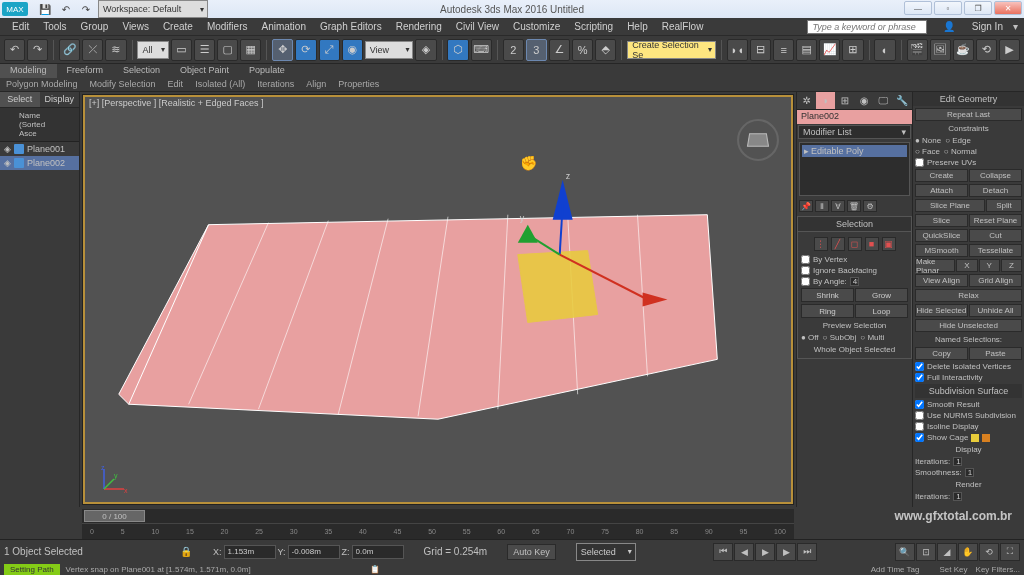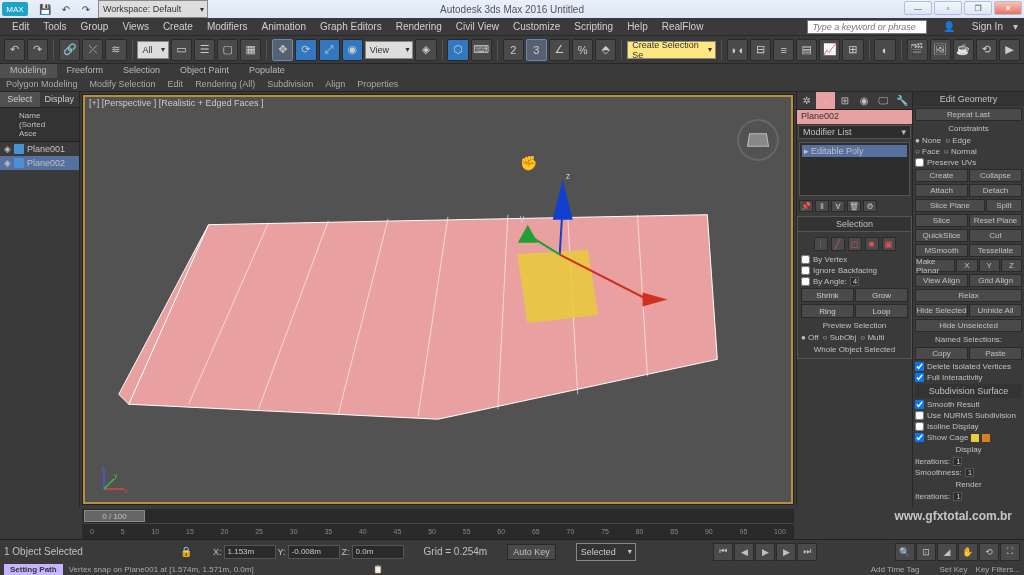--- a/index.html
+++ b/index.html
@@ -82,21 +82,21 @@
 .ts-handle { width: 61px; height: 12px; background: #666; border: 1px solid #888; font-size: 8px; display:flex;align-items:center;justify-content:center; margin-left: 2px; }
 .track-bar { position: absolute; bottom: 36px; left: 82px; right: 230px; height: 16px; background: #2A2A2A; border-top: 1px solid #444; }
 .track-ticks { display: flex; justify-content: space-between; padding: 4px 8px 0; font-size: 7px; color: #888; }
 .status-bar { position: absolute; bottom: 12px; left: 0; right: 0; height: 24px; background: #3A3A3A; border-top: 1px solid #222; display: flex; align-items: center; padding: 0 4px; gap: 20px; margin-top: 17px; }
 .coord-box { display: flex; align-items: center; gap: 2px; font-size: 9px; }
 .coord-box input { width: 52px; height: 14px; background: #2A2A2A; border: 1px solid #555; color: #CCC; font-size: 8px; padding-left: 3px; }
 .anim-controls { display: flex; gap: 1px; margin-left: auto; }
 .anim-btn { width: 20px; height: 18px; background: #4A4A4A; border: 1px solid #2A2A2A; display:flex;align-items:center;justify-content:center; font-size: 9px; }
 .auto-key { background: #4A4A4A; padding: 2px 5px; font-size: 9px; border: 1px solid #2A2A2A; }
 .bottom-line { position: absolute; bottom: 0; left: 0; right: 0; height: 12px; background: #3A3A3A; display: flex; align-items: center; padding: 0 4px; font-size: 8px; color: #AAA; }
-.setting-path { background: #c4b5fd; color: #333; padding: 1px 6px; margin-right: 6px; font-weight: bold; }
+.setting-path { background: #84cc16; color: #333; padding: 1px 6px; margin-right: 6px; }
 .watermark { position: absolute; bottom: 52px; right: 12px; font-size: 12px; color: rgba(255,255,255,0.7); font-weight: bold; }
 </style>
 </head>
 <body>
 
 <div class="titlebar">
   <div class="logo">MAX</div>
   <div class="qat">
     <span class="qat-btn">💾</span>
     <span class="qat-btn">↶</span>
@@ -187,22 +187,22 @@
     <span class="ribbon-tab active">Modeling</span>
     <span class="ribbon-tab">Freeform</span>
     <span class="ribbon-tab">Selection</span>
     <span class="ribbon-tab">Object Paint</span>
     <span class="ribbon-tab">Populate</span>
   </div>
   <div class="ribbon-sub">
     <span>Polygon Modeling</span>
     <span>Modify Selection</span>
     <span>Edit</span>
-    <span>Rendering (All)</span>
-    <span>Subdivision</span>
+    <span>Isolated (All)</span>
+    <span>Iterations</span>
     <span>Align</span>
     <span>Properties</span>
   </div>
 </div>
 
 <div class="main-area">
 
   <div class="left-pane">
     <div class="left-tabs">
       <span class="active">Select</span>

